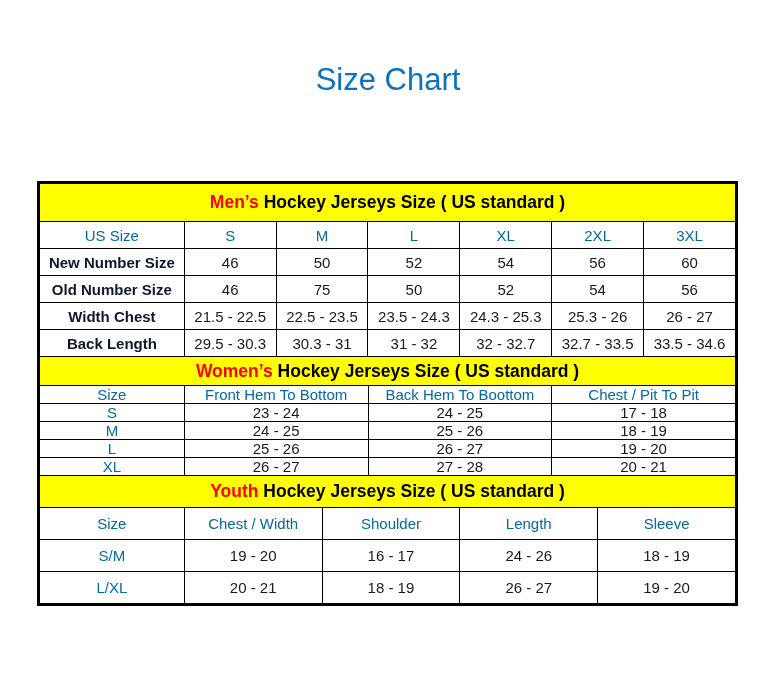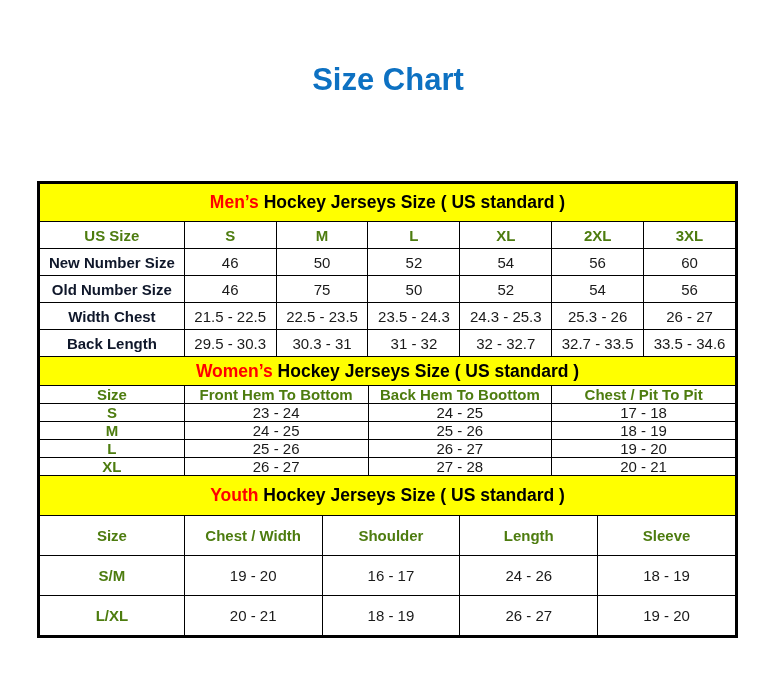--- a/index.html
+++ b/index.html
@@ -14,21 +14,21 @@
     background:#ffffff;
     font-family:"Liberation Sans","DejaVu Sans",sans-serif;
     overflow:hidden;
     -webkit-font-smoothing:antialiased;
   }
   .page{position:relative;width:776px;height:692px;}
   .page-title{
     margin:62px 0 0 0;
     text-align:center;
     font-size:31px;
-    font-weight:700;
+    font-weight:400;
     color:var(--title);
     letter-spacing:0px;
   }
   .chart-wrap{
     position:absolute;
     left:37px; top:119px;
     width:697px;
     border:2px solid var(--line);
   }
   table{
@@ -48,31 +48,31 @@
     overflow:hidden;
     white-space:nowrap;
   }
   td.band{
     background:var(--band);
     font-weight:700;
     font-size:17.5px;
     color:#000;
   }
   .band .accent{color:var(--accent);}
-  th{font-weight:700;color:#4d7c0f;}
+  th{font-weight:400;color:#0369a1;}
   td{font-weight:400;}
   
   .table-mens th.row-label{font-weight:700;color:#0f172a;}
   
   .table-mens td.band{height:37px;}
   .table-mens tr{height:27px;}
   .table-womens td.band{height:28px;}
   .table-womens tr{height:17px;}
   .table-youth td.band{height:26px;}
-  .table-youth tr{height:40px;}
+  .table-youth tr{height:32px;}
   .squiggle{
     text-decoration:underline;
     text-decoration-style:wavy;
     text-decoration-color:var(--accent);
     text-decoration-thickness:1px;
     text-underline-offset:3px;
   }
 </style>
 </head>
 <body>

